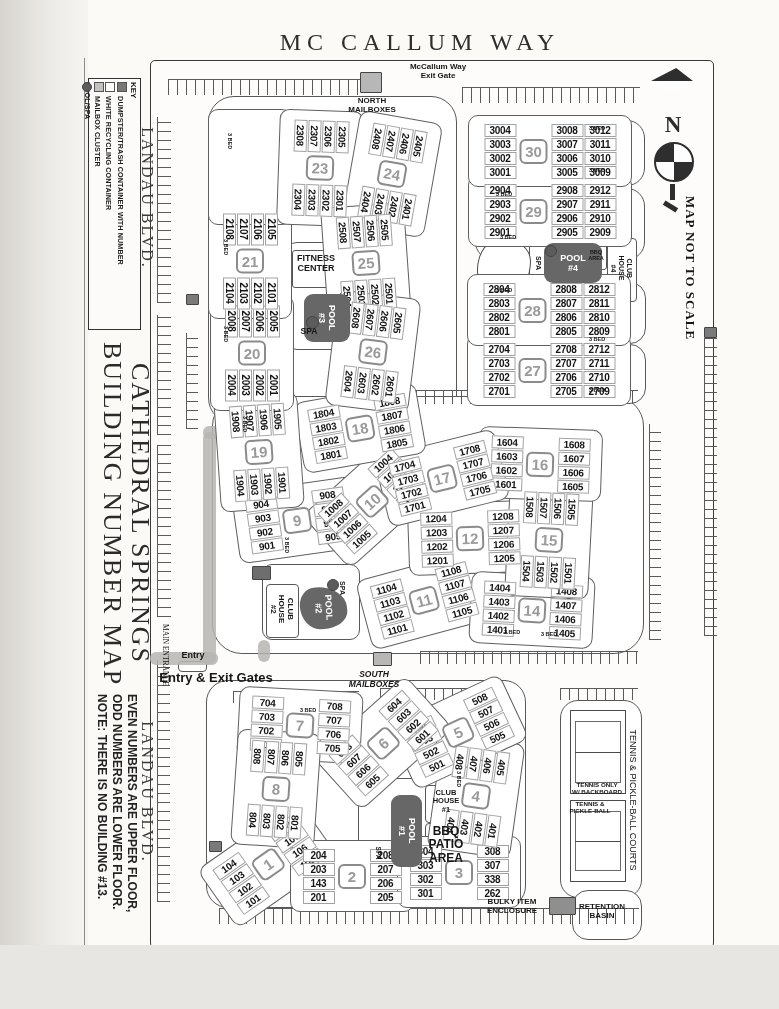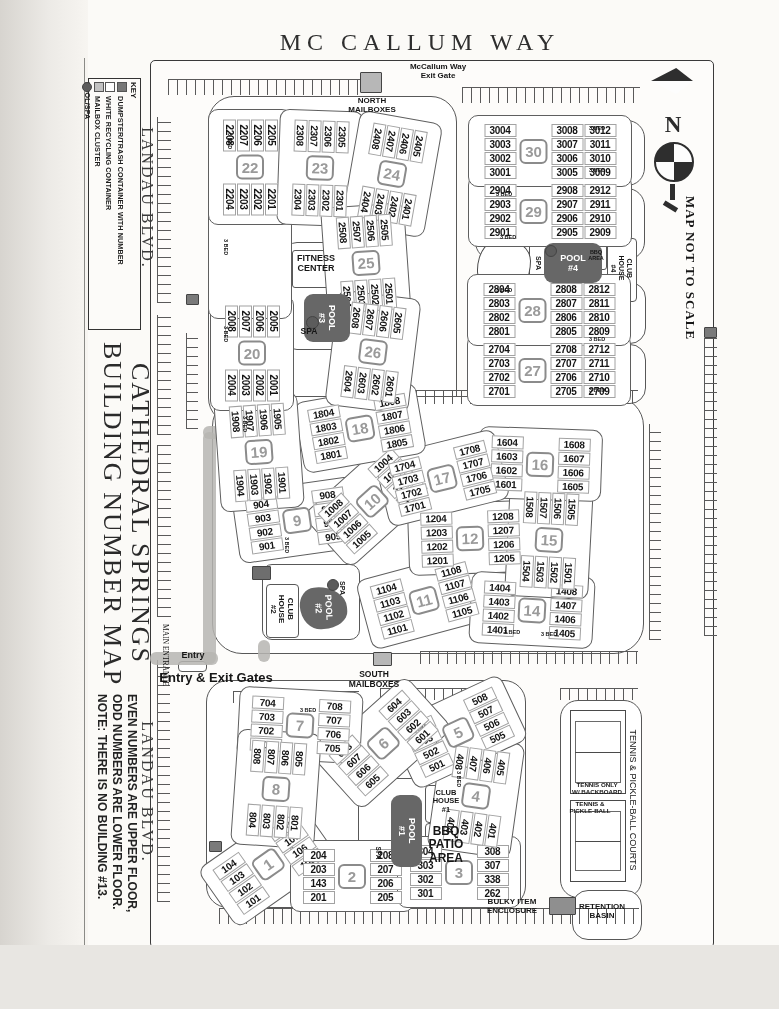--- a/index.html
+++ b/index.html
@@ -474,36 +474,36 @@
       </div>
       <div class="badge">20</div>
       <div class="brow">
         <span class="uv">2004</span>
         <span class="uv">2003</span>
         <span class="uv">2002</span>
         <span class="uv">2001</span>
       </div>
     </div>
     <div class="lot" style="left: 250px; top: 261px; width: 82px; height: 114px; transform: translate(-50%, -50%) rotate(0deg);"></div>
+    <div class="bldg bv" style="left: 250px; top: 261px; transform: translate(-50%, -50%) rotate(0deg);">
+      <div class="brow">
+        <span class="uv">2108</span>
+        <span class="uv">2107</span>
+        <span class="uv">2106</span>
+        <span class="uv">2105</span>
+      </div>
+      <div class="badge">21</div>
+      <div class="brow">
+        <span class="uv">2104</span>
+        <span class="uv">2103</span>
+        <span class="uv">2102</span>
+        <span class="uv">2101</span>
+      </div>
+    </div>
     <div class="lot" style="left: 250px; top: 167px; width: 82px; height: 114px; transform: translate(-50%, -50%) rotate(0deg);"></div>
-    <div class="bldg bv" style="left: 250px; top: 167px; transform: translate(-50%, -50%) rotate(0deg);">
-      <div class="brow">
-        <span class="uv">2208</span>
-        <span class="uv">2207</span>
-        <span class="uv">2206</span>
-        <span class="uv">2205</span>
-      </div>
-      <div class="badge">22</div>
-      <div class="brow">
-        <span class="uv">2204</span>
-        <span class="uv">2203</span>
-        <span class="uv">2202</span>
-        <span class="uv">2201</span>
-      </div>
-    </div>
     <div class="lot" style="left: 320px; top: 168px; width: 82px; height: 114px; transform: translate(-50%, -50%) rotate(2deg);"></div>
     <div class="bldg bv" style="left: 320px; top: 168px; transform: translate(-50%, -50%) rotate(2deg);">
       <div class="brow">
         <span class="uv">2308</span>
         <span class="uv">2307</span>
         <span class="uv">2306</span>
         <span class="uv">2305</span>
       </div>
       <div class="badge">23</div>
       <div class="brow">
@@ -646,21 +646,21 @@
         <span class="u">3012</span>
         <span class="u">3011</span>
         <span class="u">3010</span>
         <span class="u">3009</span>
       </div>
     </div>
     <div class="ml" style="left: 438px; top: 72px; transform: translate(-50%, -50%); font-size: 8px; font-weight: 700;">McCallum Way
 Exit Gate</div>
     <div class="ml" style="left: 372px; top: 106px; transform: translate(-50%, -50%); font-size: 8px; font-weight: 700;">NORTH
 MAILBOXES</div>
-    <div class="ml" style="left: 374px; top: 680px; transform: translate(-50%, -50%); font-size: 8.5px; font-weight: 700;">SOUTH
+    <div class="ml" style="left: 374px; top: 680px; transform: translate(-50%, -50%); font-size: 8.5px; font-weight: 700; font-style: italic;">SOUTH
 MAILBOXES</div>
     <div class="ml vert serif" style="left: 165px; top: 655px; transform: translate(-50%, -50%); font-size: 7.5px; font-weight: 400;">MAIN ENTRANCE</div>
     <div class="ml" style="left: 193px; top: 655px; transform: translate(-50%, -50%); font-size: 9px; font-weight: 700;">Entry</div>
     <div class="ml" style="left: 216px; top: 678px; transform: translate(-50%, -50%); font-size: 13px; font-weight: 700;">Entry &amp; Exit Gates</div>
     <div class="ml" style="left: 316px; top: 263px; transform: translate(-50%, -50%); font-size: 9px; font-weight: 700;">FITNESS
 CENTER</div>
     <div class="ml" style="left: 309px; top: 332px; transform: translate(-50%, -50%); font-size: 8.5px; font-weight: 700;">SPA</div>
     <div class="ml vert" style="left: 538px; top: 263px; transform: translate(-50%, -50%); font-size: 7px; font-weight: 700;">SPA</div>
     <div class="ml vert" style="left: 342px; top: 588px; transform: translate(-50%, -50%); font-size: 7px; font-weight: 700;">SPA</div>
     <div class="ml vert" style="left: 378px; top: 853px; transform: translate(-50%, -50%); font-size: 6.5px; font-weight: 700;">SPA</div>

